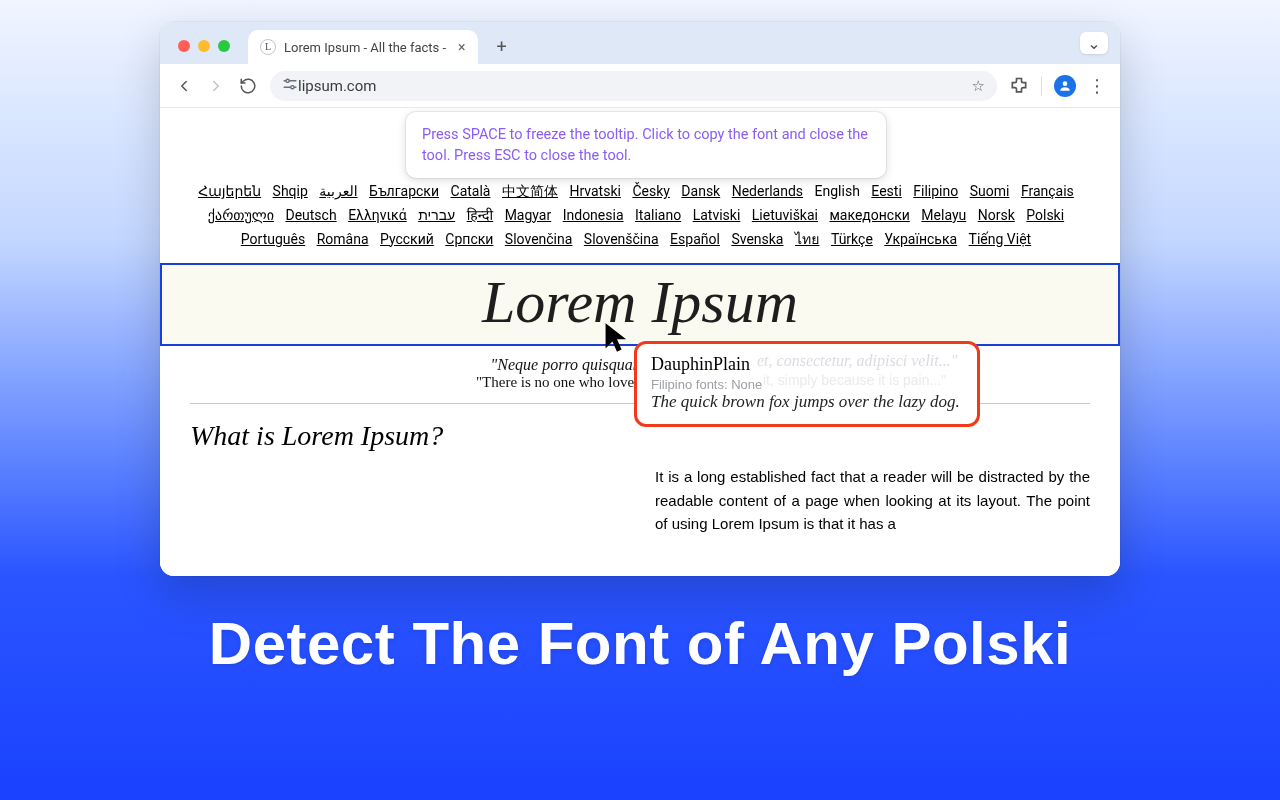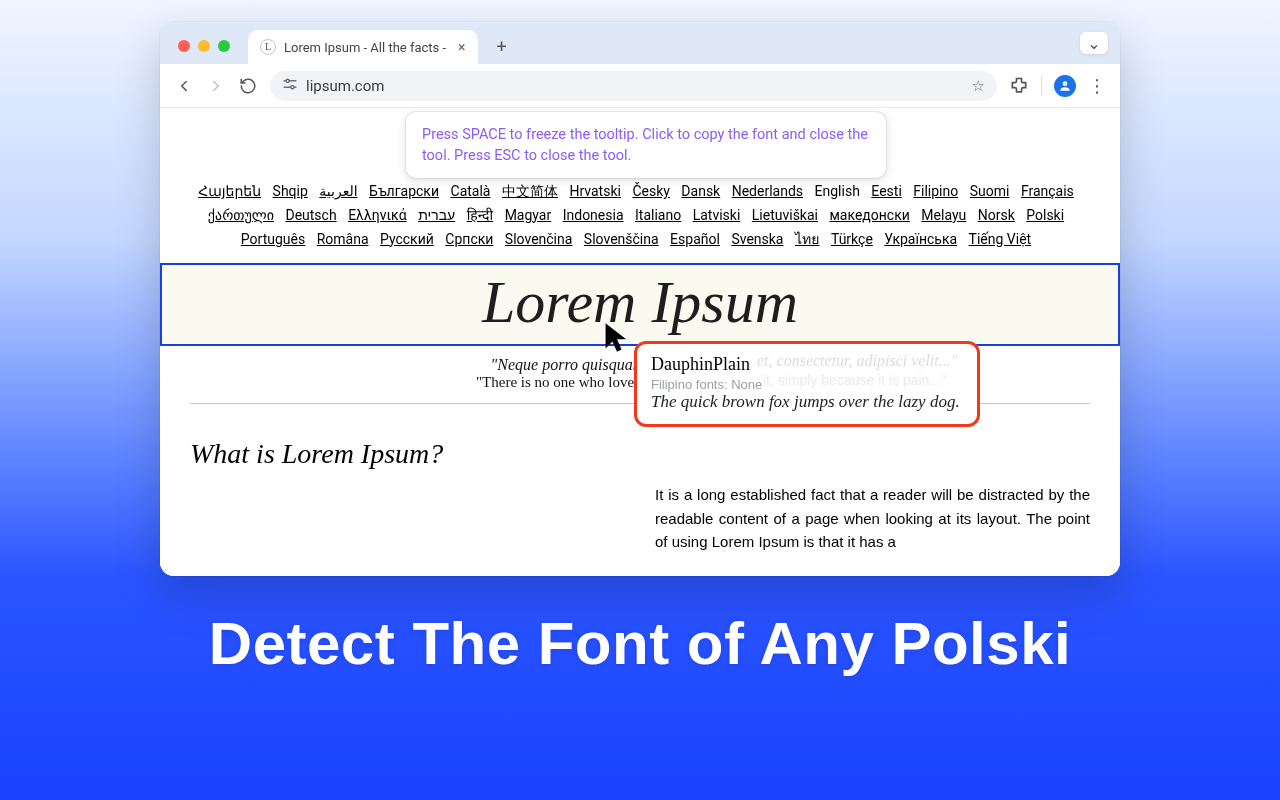--- a/index.html
+++ b/index.html
@@ -81,21 +81,21 @@
     gap: 12px;
     background:#fff;
     border-bottom: 1px solid #e6e9ef;
   }
   .nav-icn { width:20px; color:#555; cursor:pointer; display:flex; justify-content:center; }
   .nav-icn.disabled { color:#bfc3cc; cursor:default; }
   .nav-icn svg { width:18px; height:18px; }
 
   .url-pill {
     flex: 1; height: 30px; border-radius: 16px; background:#f1f3f7;
-    display:flex; align-items:center; padding:0 12px; gap:8px;
+    display:flex; align-items:center; padding:0 12px; 
     color:#3a3a3a; font-size:15px;
   }
   .url-pill .site-icon { font-size:13px; color:#6b6f78; }
   .url-pill .star { margin-left:auto; color:#5e6167; cursor:pointer; }
 
   .tool-icn { width:20px; color:#555; cursor:pointer; display:flex; justify-content:center; }
   .sep { width:1px; height:20px; background:#dcdfe7; }
   .avatar {
     width:22px; height:22px; border-radius:50%; background:#1a73e8;
     display:flex;align-items:center;justify-content:center;
@@ -127,21 +127,21 @@
     margin: 0;
     padding: 0;
   }
 
   .subs { text-align:center; font: italic 16px Georgia, serif; margin-top:10px; color:#111;}
   .subs .line2 { font-style: normal; font-size:15px; }
   .hr { border:0; border-top:1px solid #c9c9c9; margin:12px 30px; }
 
   .cols { display:flex; gap:30px; padding:0 30px; }
   .col { flex:1; font: 15px/1.55 "Helvetica Neue", Arial, sans-serif; text-align:justify; }
-  .col h3 { font: italic 28px/1 "Gabriola","Segoe Script","Apple Chancery",cursive; margin:24px 0 10px 0; }
+  .col h3 { font: italic 28px/1 "Gabriola","Segoe Script","Apple Chancery",cursive; margin:6px 0 10px 0; }
 
   
   .instr-box {
     position:absolute; top:4px; left:246px; width:480px;
     background:#fff; border-radius:10px;
     box-shadow:0 2px 10px rgba(0,0,0,0.15), 0 0 0 1px rgba(0,0,0,0.06);
     padding:12px 16px; font-size:14.5px; color:#8b5cf6; line-height:1.45;
   }
 
   

